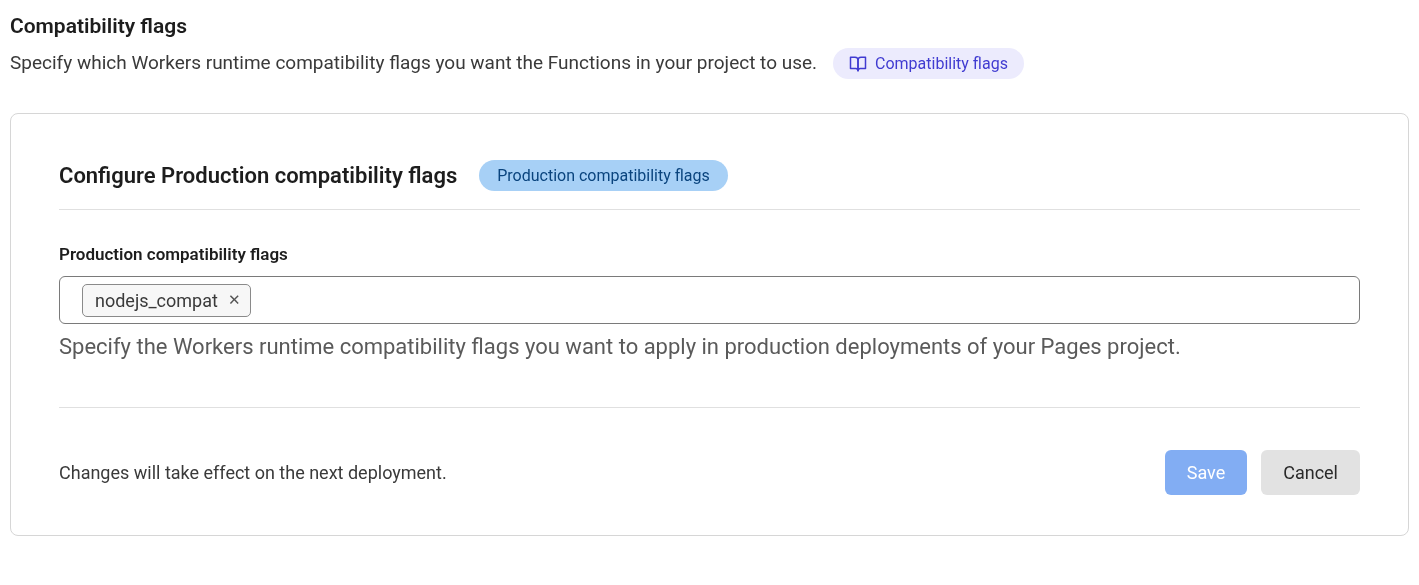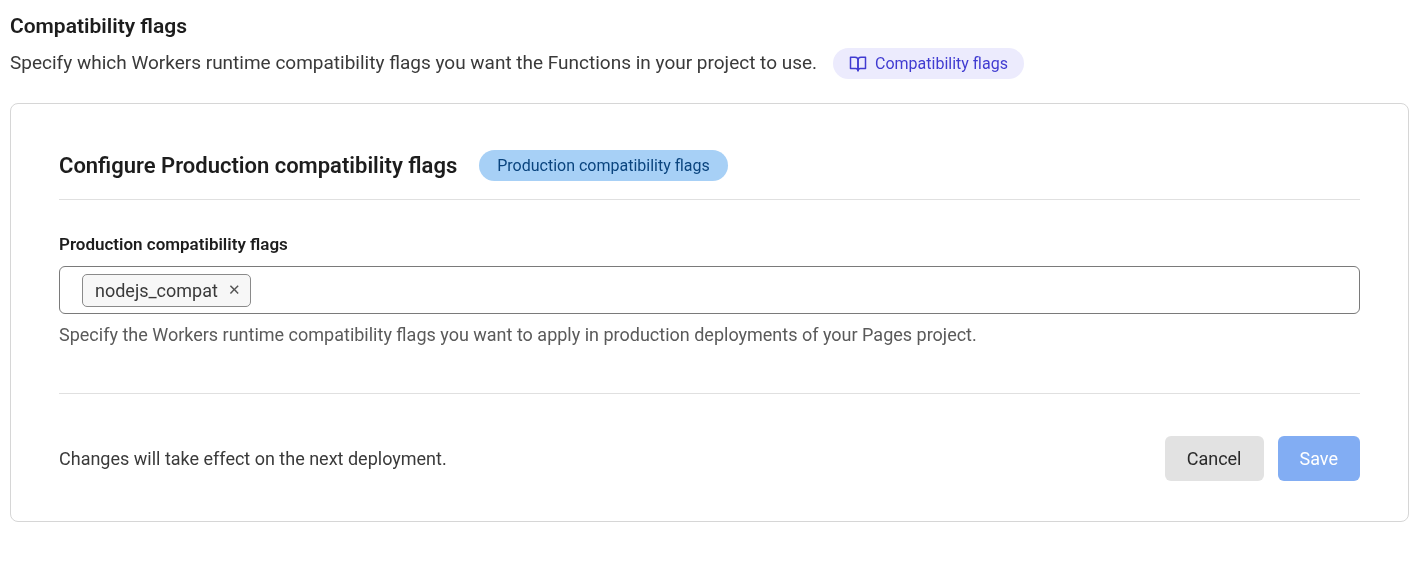--- a/index.html
+++ b/index.html
@@ -17,21 +17,21 @@
     .section-title {
       font-size: 21px;
       font-weight: 600;
       color: #1d1d1d;
       margin-bottom: 10px;
     }
     .section-header-row {
       display: flex;
       align-items: center;
       gap: 16px;
-      margin-bottom: 24px;
+      margin-bottom: 34px;
       flex-wrap: wrap;
     }
     .section-description {
       font-size: 19px;
       color: #3a3a3a;
       line-height: 1.4;
     }
     .doc-link {
       display: inline-flex;
       align-items: center;
@@ -111,21 +111,21 @@
       font-size: 18px;
       color: #3a3a3a;
     }
     .tag-remove {
       font-size: 15px;
       color: #555;
       cursor: pointer;
       line-height: 1;
     }
     .field-help {
-      font-size: 18px;
+      font-size: 22px;
       color: #5a5a5a;
       margin-top: 10px;
     }
     .footer-row {
       display: flex;
       align-items: center;
       justify-content: space-between;
       margin-top: 42px;
       gap: 20px;
       flex-wrap: wrap;
@@ -190,18 +190,18 @@
         </span>
       </div>
       <div class="field-help">Specify the Workers runtime compatibility flags you want to apply in production deployments of your Pages project.</div>
     </div>
 
     <hr class="divider">
 
     <div class="footer-row">
       <div class="footer-note">Changes will take effect on the next deployment.</div>
       <div class="button-group">
+        <button class="btn btn-save">Save</button>
         <button class="btn btn-cancel">Cancel</button>
-        <button class="btn btn-save">Save</button>
       </div>
     </div>
   </div>
 </div>
 
 </body></html>

